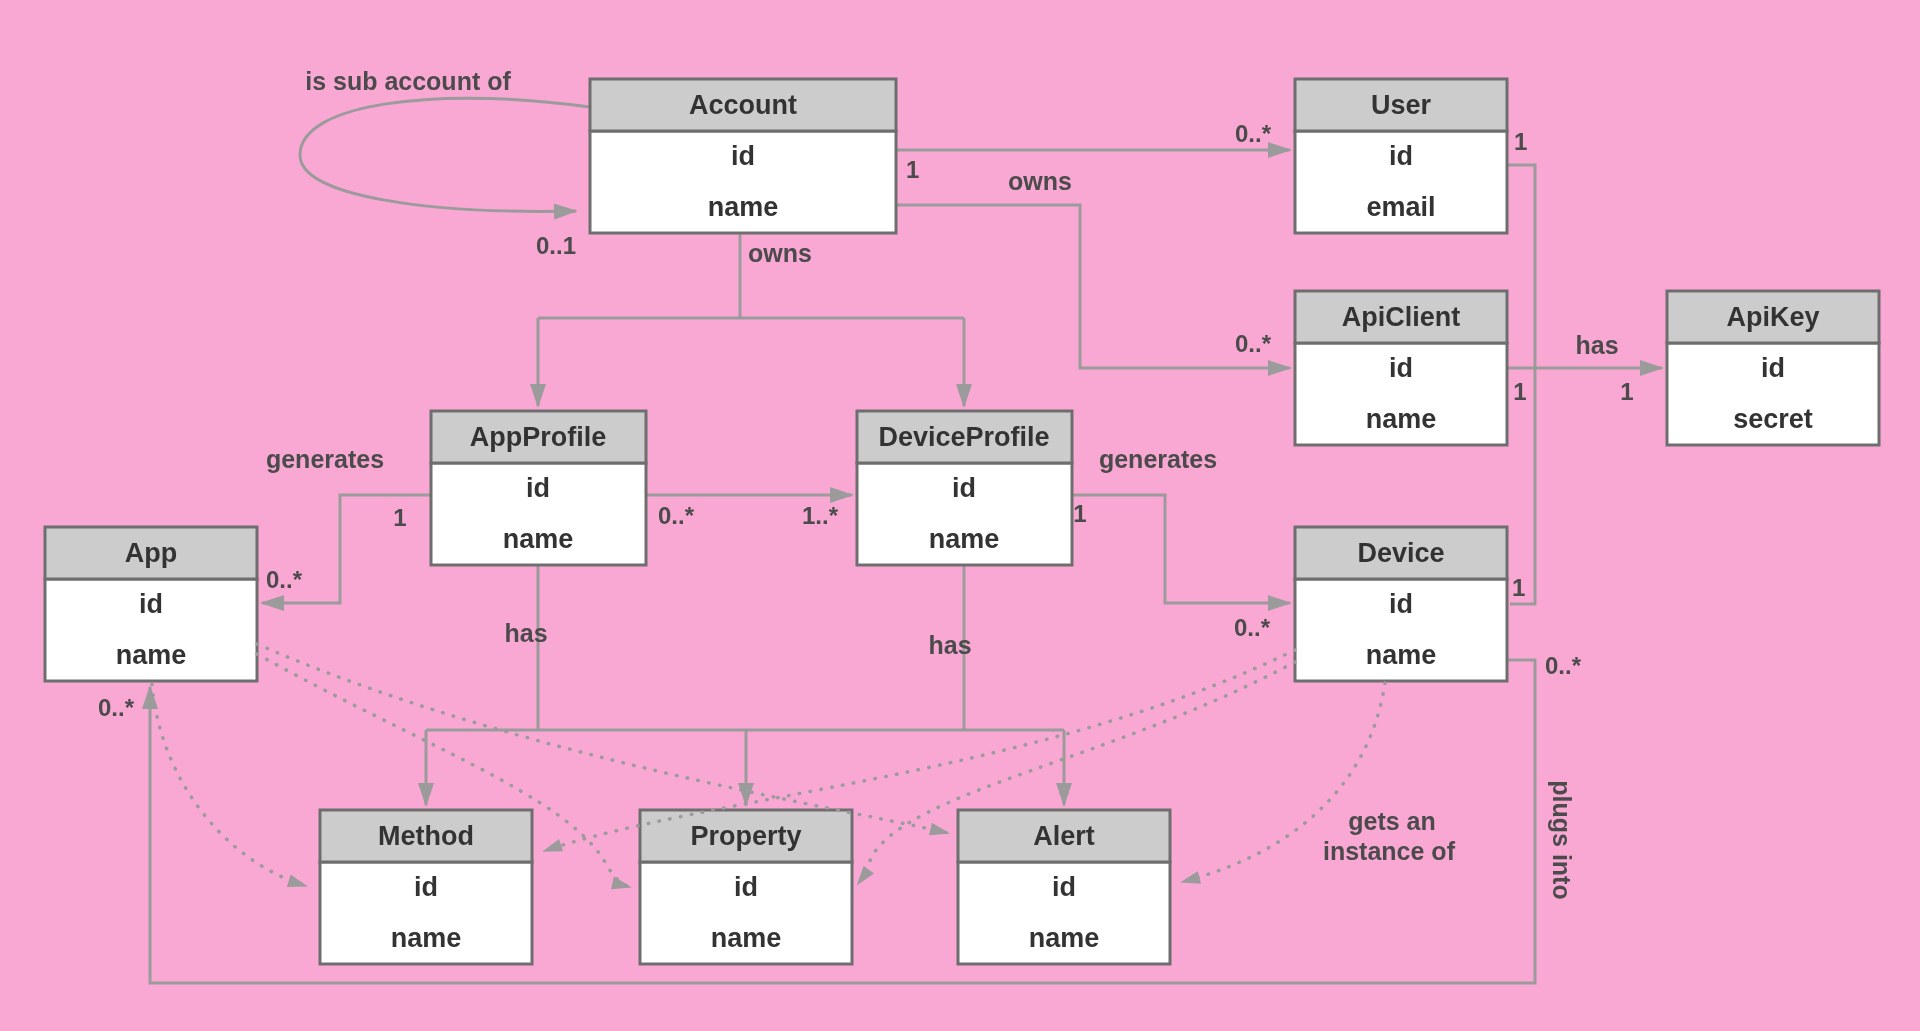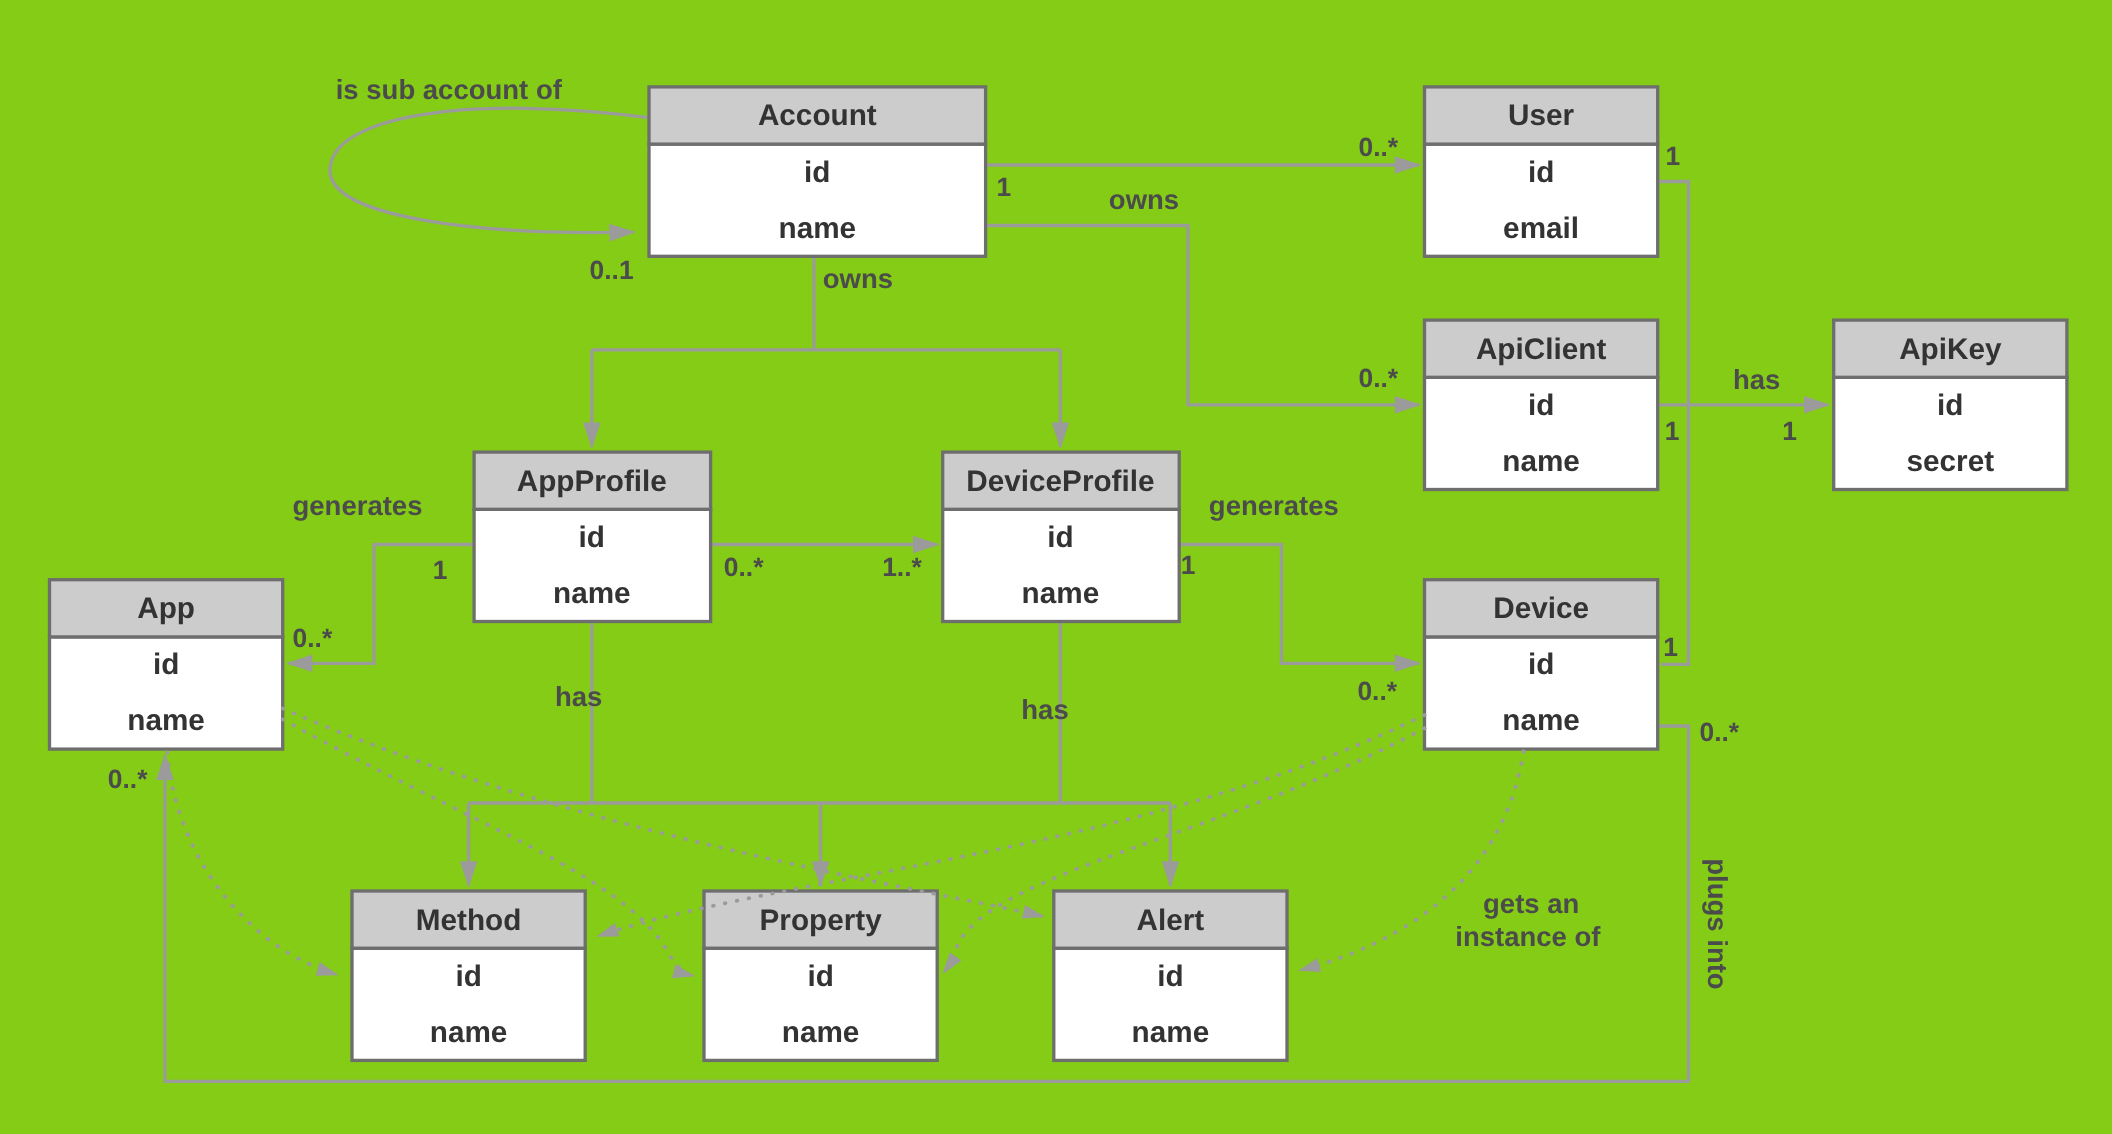--- a/index.html
+++ b/index.html
@@ -1,16 +1,16 @@
 <!DOCTYPE html>
 <html><head>
 <meta charset="utf-8">
 <style>
   html,body{margin:0;padding:0;background:#000;}
-  .stage{position:relative;width:1920px;height:1031px;background:#84cc16;overflow:hidden;
+  .stage{position:relative;width:1920px;height:1031px;background:#f9a8d4;overflow:hidden;
          font-family:"Liberation Sans", sans-serif;}
   svg{position:absolute;left:0;top:0;}
   .entity-title{font:bold 27px "Liberation Sans",sans-serif;fill:#333333;}
   .entity-field{font:bold 27px "Liberation Sans",sans-serif;fill:#333333;}
   .edge-label{font:bold 25px "Liberation Sans",sans-serif;fill:#4b4b4b;}
   .mult-label{font:bold 24px "Liberation Sans",sans-serif;fill:#4b4b4b;}
   .edge{stroke:#9b9b9b;stroke-width:3;fill:none;}
   .edge-dotted{stroke:#9b9b9b;stroke-width:3.5;fill:none;stroke-dasharray:0.5 10.5;stroke-linecap:round;}
   .box-header{fill:#cccccc;stroke:#6e6e6e;stroke-width:3;}
   .box-body{fill:#ffffff;stroke:#6e6e6e;stroke-width:3;}

